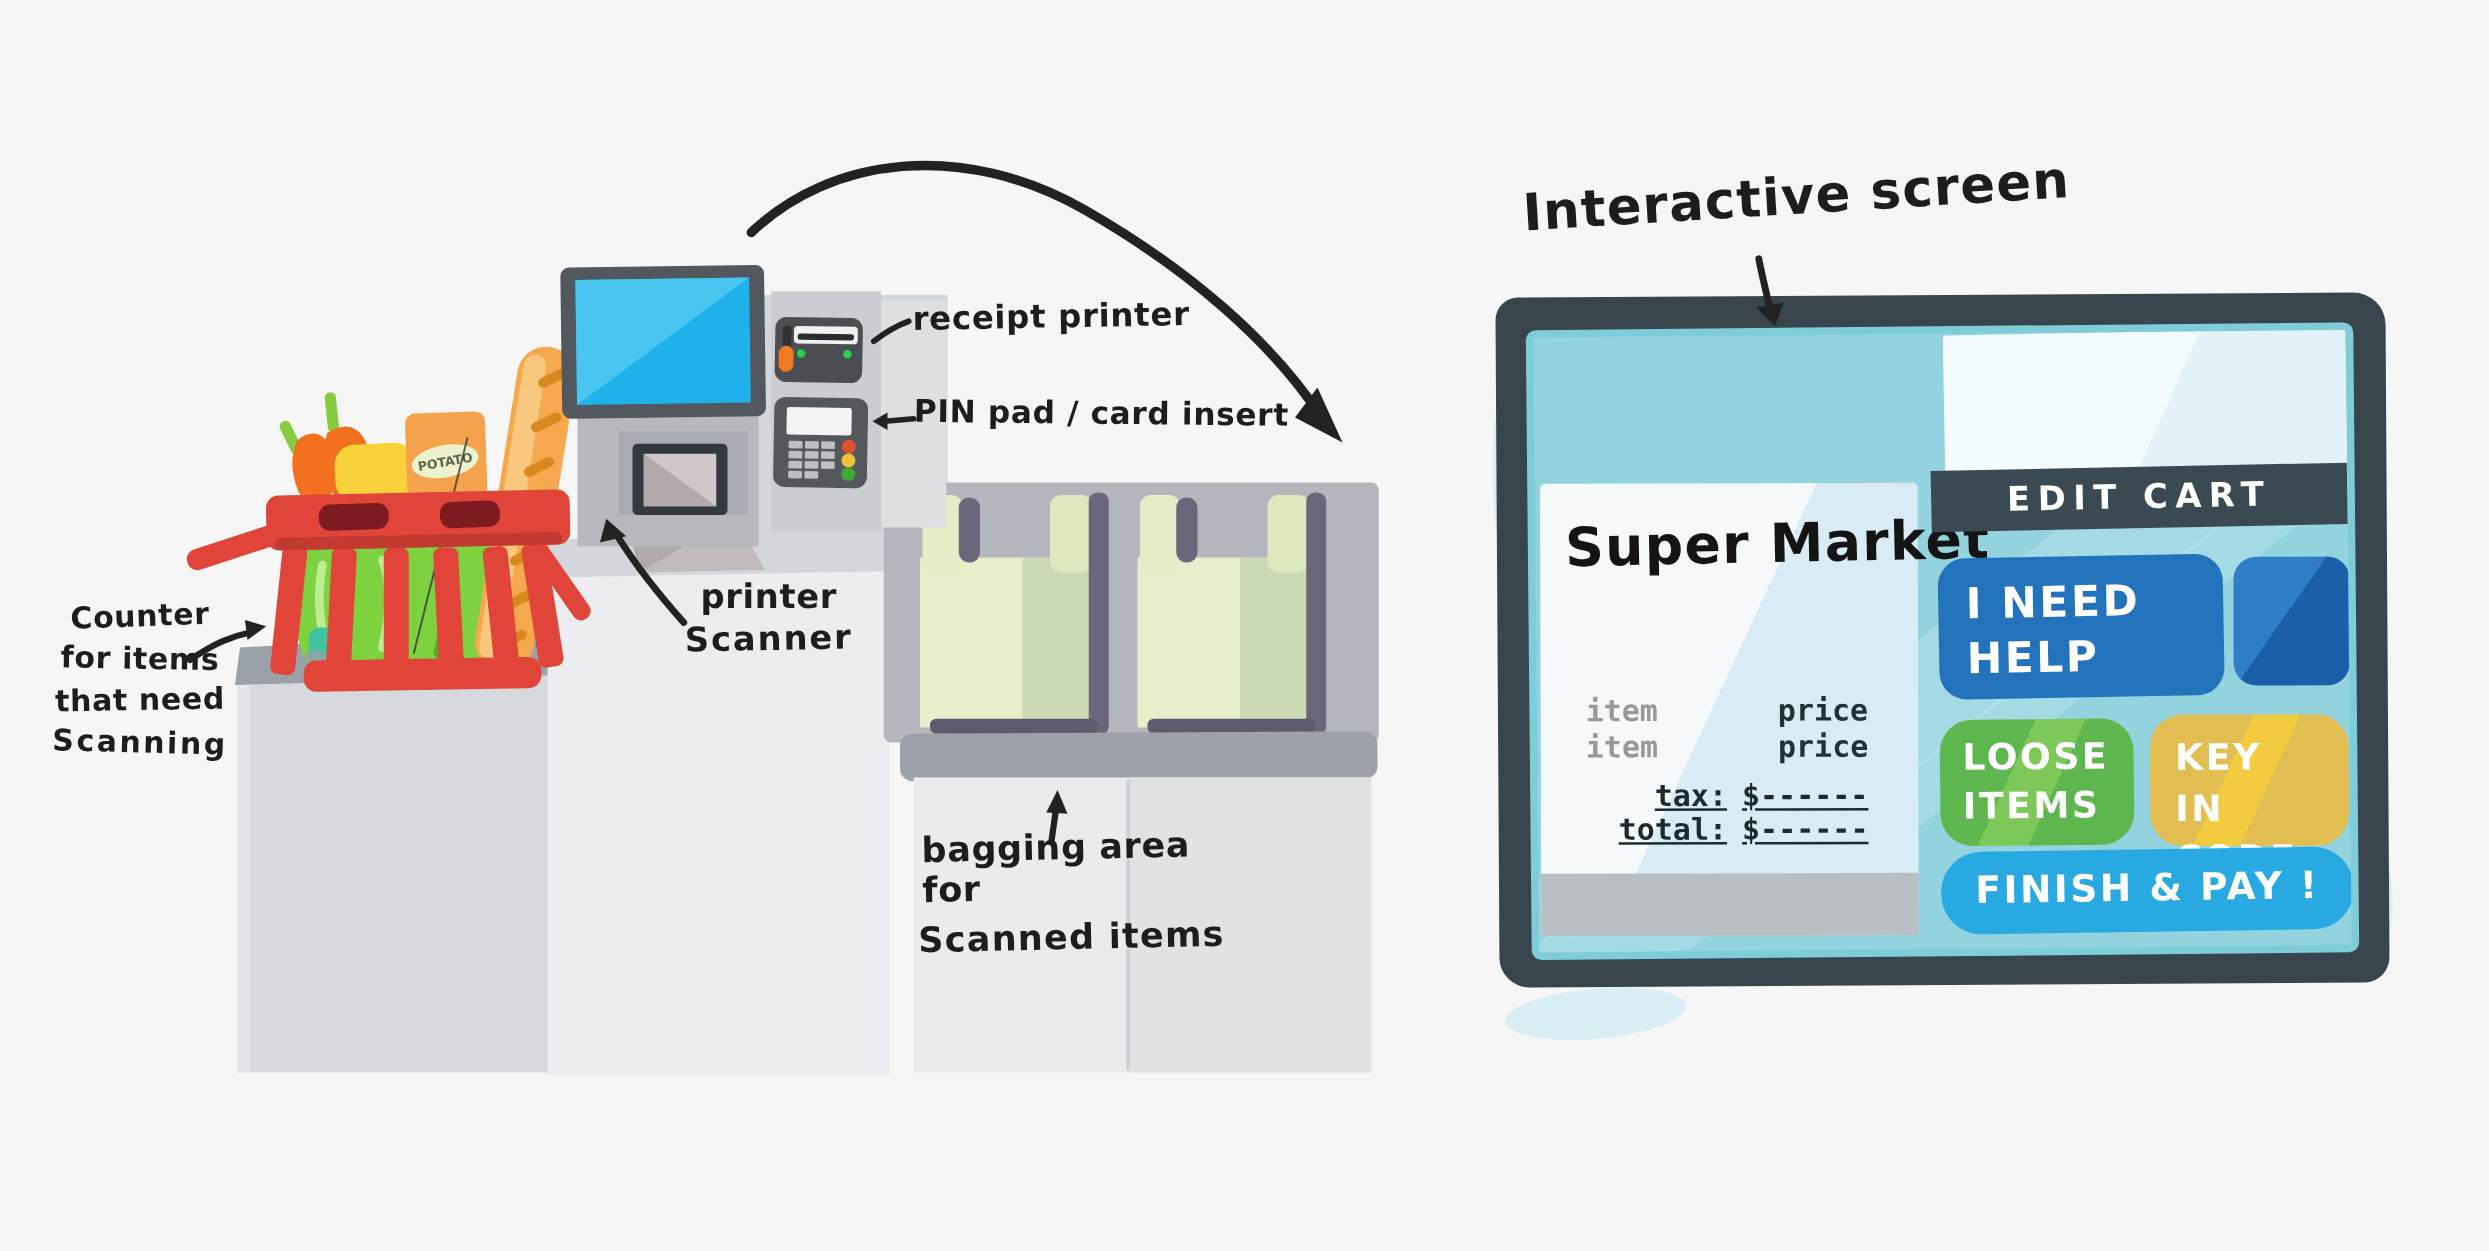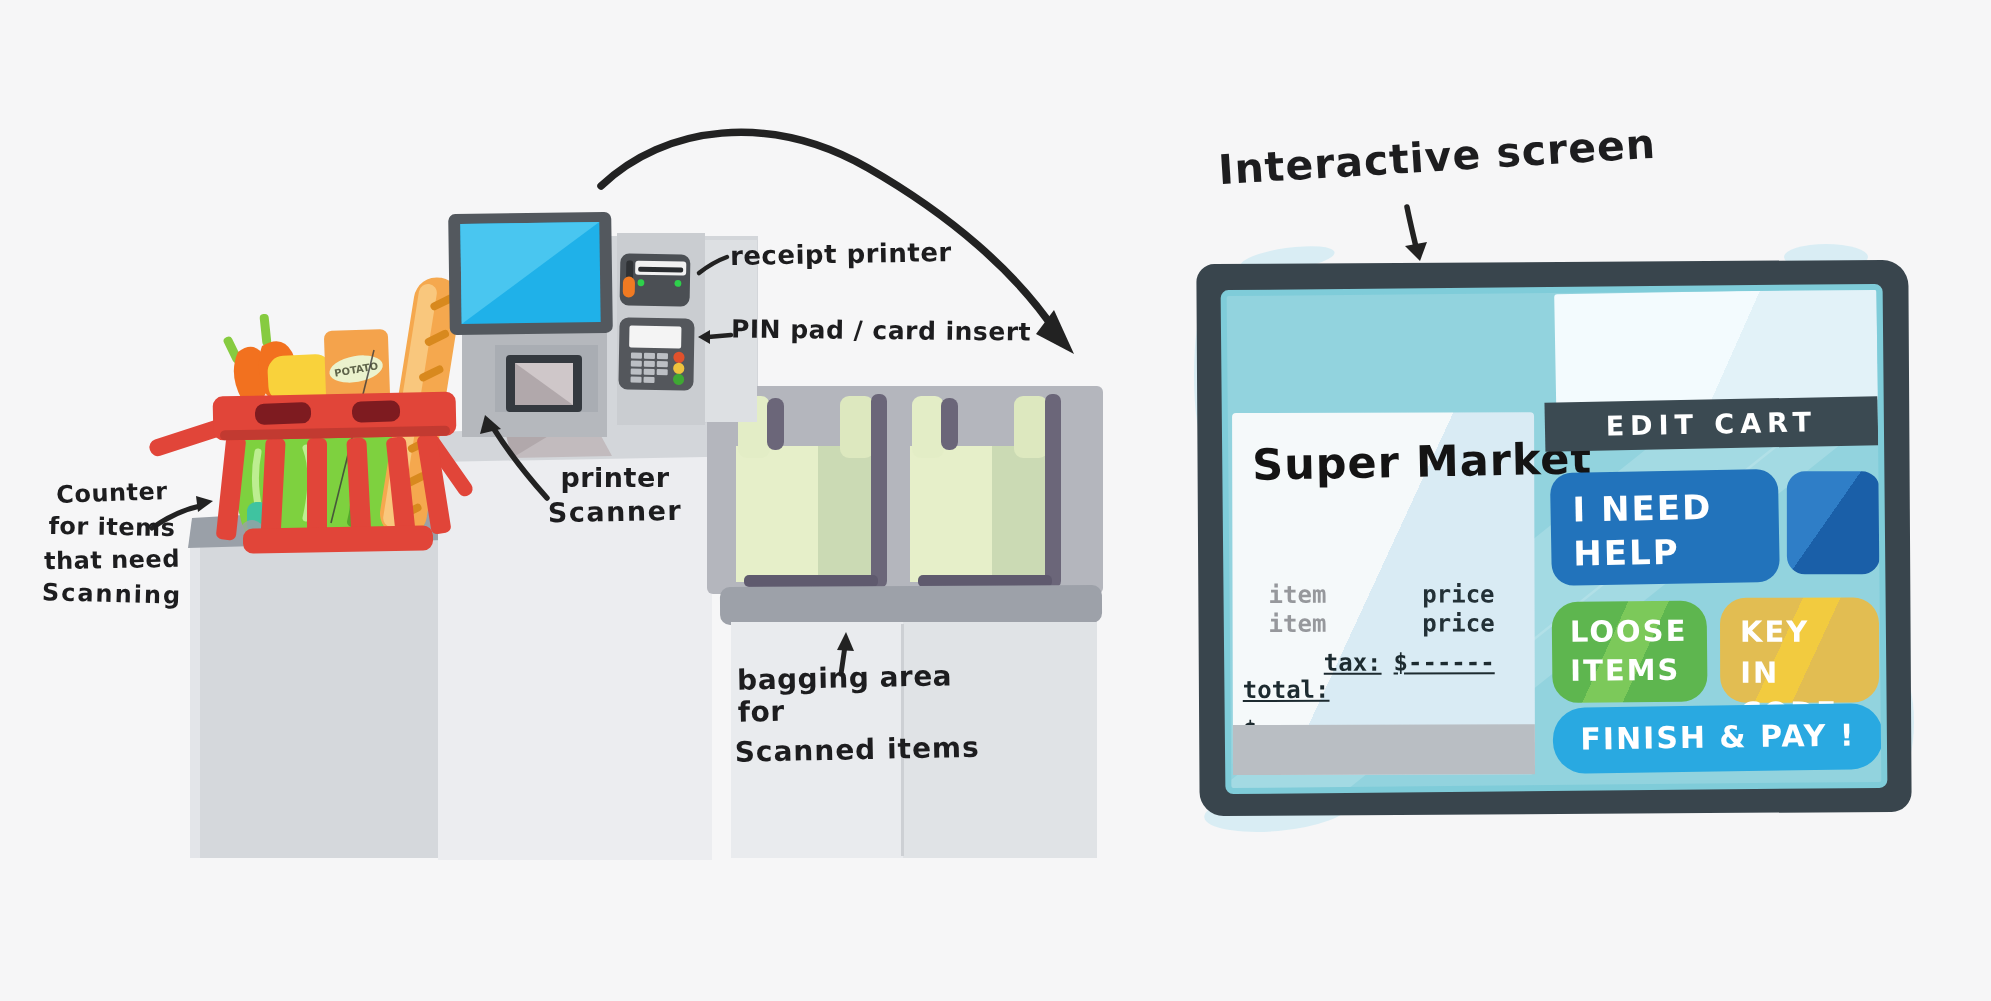--- a/index.html
+++ b/index.html
@@ -21,41 +21,41 @@
   .barcode-label .ln:nth-child(2){transform:rotate(-1deg);letter-spacing:1.5px;}
   .bagging-label{left:738px;top:662px;width:260px;font-size:28px;transform:rotate(-1.2deg);z-index:6;}
   .bagging-label .ln{display:block;margin-bottom:8px;}
   .bagging-label .ln:nth-child(2){margin-left:-4px;letter-spacing:1px;}
   .interactive-label{left:1218px;top:134px;font-size:41px;transform:rotate(-3.5deg);
                      letter-spacing:1px;z-index:6;}
   
   svg.scene{position:absolute;left:0;top:0;z-index:5;pointer-events:none;}
   
   .accent{position:absolute;background:#d9edf4;border-radius:50%;z-index:2;}
-  .mockup{left:1198px;top:262px;width:712px;height:552px;z-index:3;}
+  .mockup{left:1198px;top:236px;width:712px;height:552px;z-index:3;}
   .frame{position:absolute;inset:0;background:#39454d;border-radius:18px 26px 20px 24px;
          transform:rotate(-.35deg);}
   .screenbg{position:absolute;left:25px;top:25px;width:662px;height:504px;box-sizing:border-box;
             background:#92d3de;border:6px solid #7fccd9;border-radius:8px;overflow:hidden;
             transform:rotate(-.2deg);}
   .refl{position:absolute;background:rgba(255,255,255,.16);pointer-events:none;}
   .receipt{position:absolute;left:3px;top:118px;width:302px;height:362px;border-radius:4px;
            background:linear-gradient(115deg,#f5f9fa 47%,#d9ebf4 47%);transform:rotate(.4deg);}
   .receipt .store{position:absolute;left:20px;top:24px;font-size:43px;font-weight:bold;
                   color:#141414;letter-spacing:1px;transform:rotate(-1deg);white-space:nowrap;}
   .rrows{position:absolute;left:36px;top:168px;width:226px;
          font-family:"DejaVu Sans Mono","Liberation Mono",monospace;font-weight:bold;font-size:24px;}
   .rrow{display:flex;justify-content:space-between;margin-bottom:1px;text-align:right;}
   .rrow .it{color:#96989c;}
   .rrow .pr{color:#233137;}
   .rtotline{position:absolute;width:252px;display:flex;justify-content:flex-end;gap:12px;
             font-family:"DejaVu Sans Mono","Liberation Mono",monospace;font-weight:bold;
             font-size:24px;color:#1d2b30;text-decoration:underline;}
   .rtax{left:10px;top:236px;}
-  .rtot{left:10px;top:263px;flex-direction:column;}
+  .rtot{left:10px;top:263px;}
   .rstrip{position:absolute;left:0;right:0;bottom:0;height:50px;background:#b9bec3;}
   .whiteblock{position:absolute;left:328px;top:0;width:322px;height:112px;border-radius:3px;
               background:linear-gradient(115deg,#f3fbfe 55%,#e2f2f8 55%);transform:rotate(-.5deg);}
   .editbar{position:absolute;left:317px;top:108px;width:333px;height:49px;background:#3b4a52;
            transform:rotate(-.6deg);display:flex;align-items:center;justify-content:center;}
   .editbar span{color:#fff;font-weight:bold;font-size:27px;letter-spacing:6px;}
   .btn{position:absolute;color:#fff;font-weight:bold;box-sizing:border-box;}
   .btn-help{left:322px;top:179px;width:228px;height:113px;background:#2273bb;border-radius:22px;
             font-size:34px;line-height:1.3;padding:15px 10px 0 22px;letter-spacing:2px;
             transform:rotate(-.5deg);}

